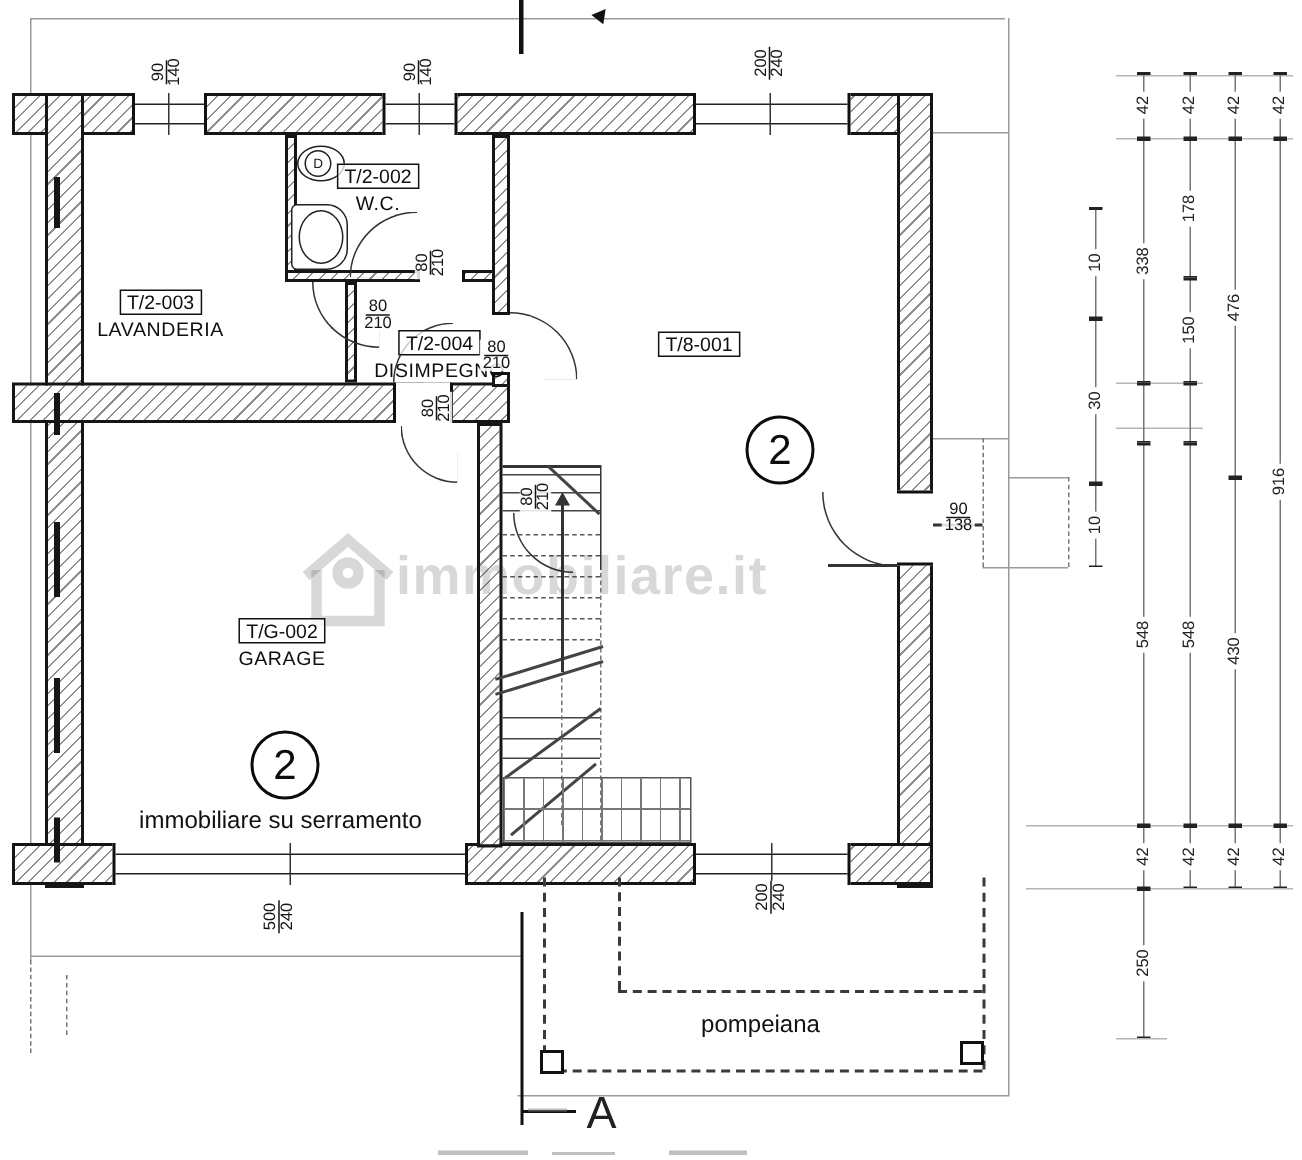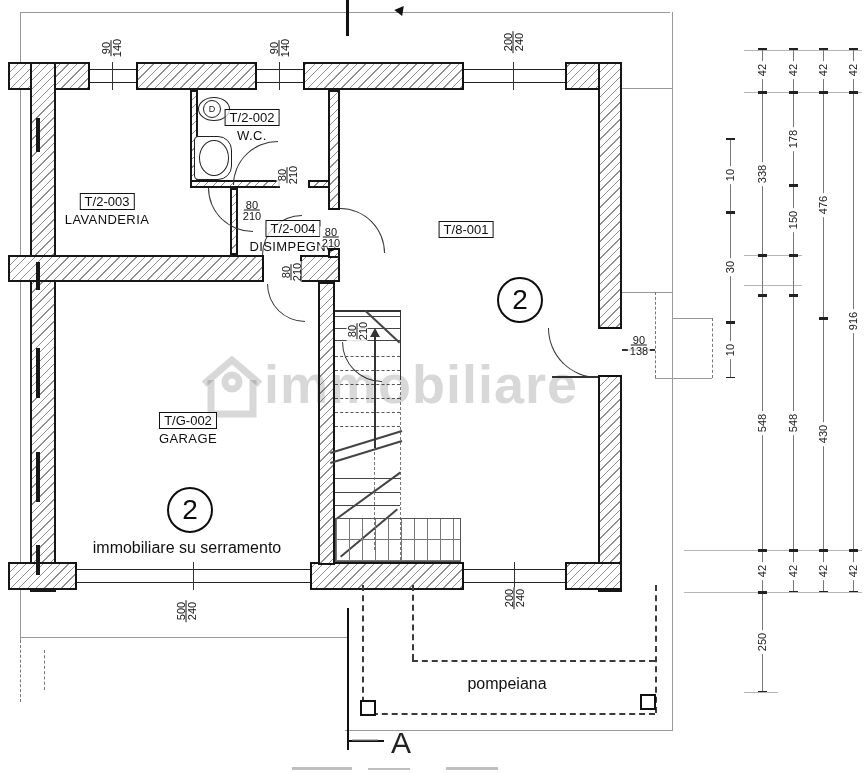--- a/index.html
+++ b/index.html
@@ -60,41 +60,42 @@
                           repeating-linear-gradient(0deg,#777 0 1px,transparent 1px 21px);}
   
   .toilet{position:absolute;left:198px;top:97px;width:30px;height:22px;border:1.5px solid #222;border-radius:50%;background:#fff;}
   .dcirc{position:absolute;left:203px;top:100px;width:16px;height:16px;border:1.5px solid #222;border-radius:50%;
          display:flex;align-items:center;justify-content:center;font-size:9px;color:#222;background:#fff;z-index:3;}
   .sink{position:absolute;left:194px;top:136px;width:36px;height:42px;border:1.5px solid #222;
         border-radius:4px 14px 14px 4px;background:#fff;}
   .basin{position:absolute;left:199px;top:140px;width:28px;height:34px;border:1.5px solid #222;border-radius:50%;}
   
   .wm{position:absolute;left:200px;top:352px;z-index:1;display:flex;align-items:flex-start;pointer-events:none;}
-  .wm-text{font-size:54px;font-weight:bold;color:rgba(40,40,40,.18);letter-spacing:1px;line-height:64px;}
+  .wm-text{font-size:36px;font-weight:bold;color:rgba(40,40,40,.18);letter-spacing:1px;line-height:64px;}
   .tri{position:absolute;width:0;height:0;border-left:5px solid transparent;border-right:5px solid transparent;
        border-bottom:9px solid #111;transform:rotate(38deg);}
   .post{position:absolute;width:16px;height:16px;border:2.5px solid #111;background:#fff;box-sizing:border-box;}
   .smudge{position:absolute;background:#8a8a8a;opacity:.55;}
   .seclbl{position:absolute;font-size:30px;color:#222;z-index:6;}
 </style>
 </head>
 <body>
 
 <div class="wm">
   <span>
     <svg width="64" height="68" viewBox="0 0 64 68">
       <g fill="none" stroke="rgba(40,40,40,.18)" stroke-width="7">
         <path d="M4 32 L32 8 L60 32"></path>
         <path d="M11 28 V62 H53 V28"></path>
         <circle cx="32" cy="30" r="7"></circle>
       </g>
     </svg>
   </span>
   <span class="wm-text">immobiliare</span>
+  <span class="wm-text">.it</span>
 </div>
 
 <div class="lng" style="left:20px;top:12px;width:650px;height:1px"></div>
 <div class="lng" style="left:20px;top:12px;width:1px;height:628px"></div>
 <div class="dash-v thin" style="left:20px;top:640px;height:62px"></div>
 <div class="lng" style="left:672px;top:12px;width:1px;height:718px"></div>
 <div class="lng" style="left:345px;top:730px;width:328px;height:1px"></div>
 <div class="lng" style="left:20px;top:637px;width:328px;height:1px"></div>
 <div class="lnb" style="left:346px;top:0;width:3px;height:36px"></div>
 <div class="tri" style="left:396px;top:5px"></div>

